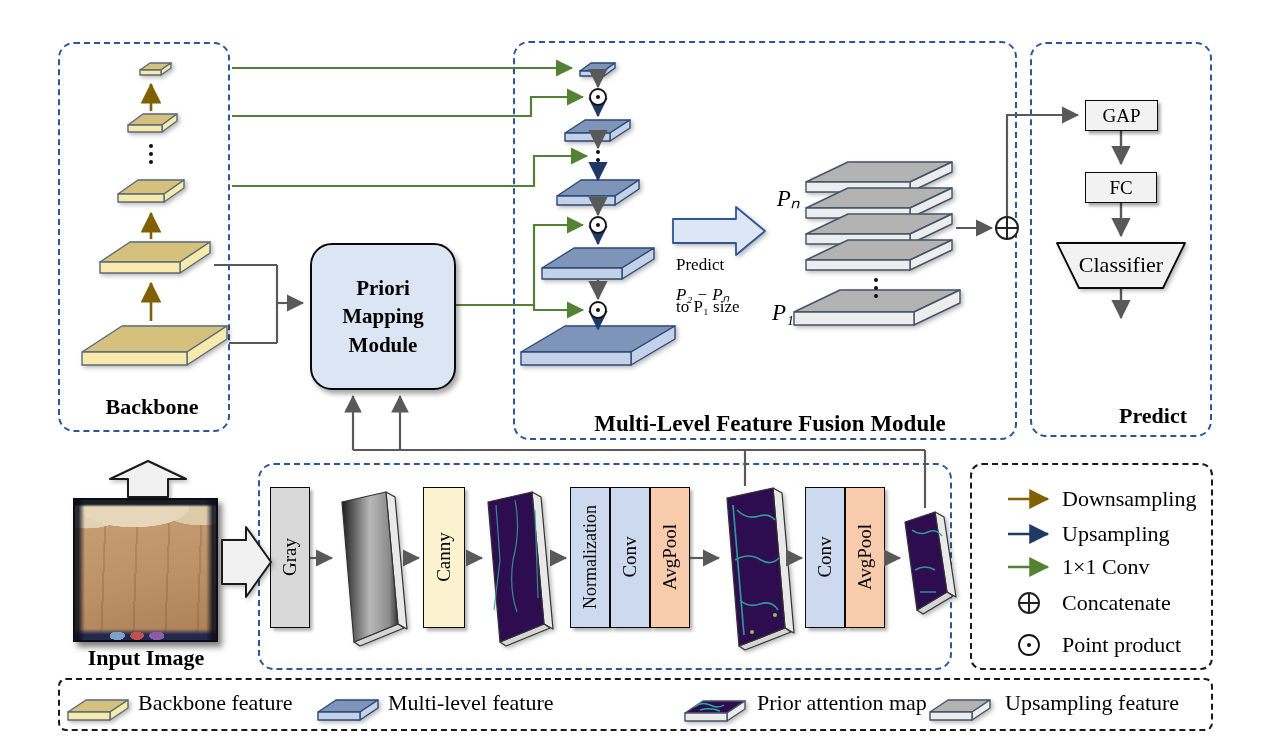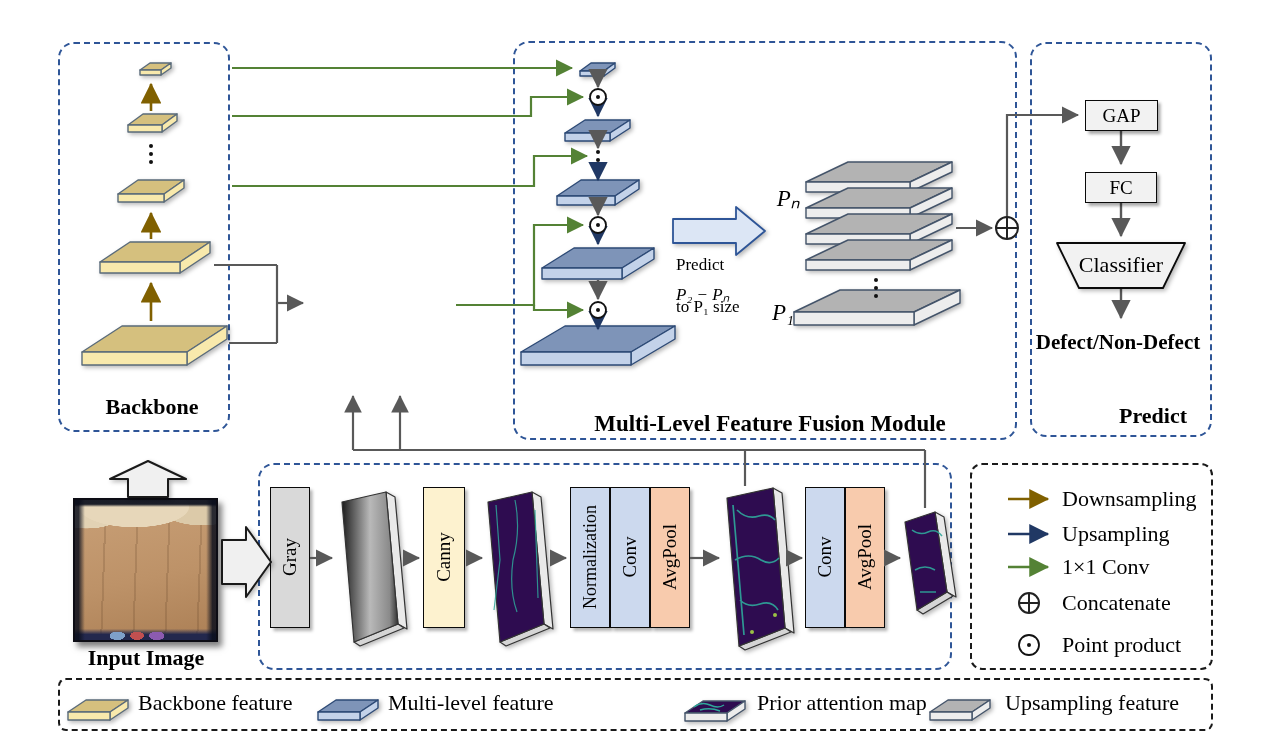--- a/index.html
+++ b/index.html
@@ -289,34 +289,36 @@
       </g>
       <g style="filter:drop-shadow(2px 2.5px 2px rgba(0,0,0,.28))">
         <polygon points="930,712 948,700 990,700 972,712" fill="#b3b3b3" stroke="#44546a" stroke-width="1.4" stroke-linejoin="round"></polygon>
         <polygon points="972,712 990,700 990,708 972,720" fill="#ededed" stroke="#44546a" stroke-width="1.4" stroke-linejoin="round"></polygon>
         <polygon points="930,712 972,712 972,720 930,720" fill="#ededed" stroke="#44546a" stroke-width="1.4" stroke-linejoin="round"></polygon>
       </g>
     </svg>
 
   <div class="lbl t22b" style="left:152px;top:407px;">Backbone</div>
 
+  <div class="pmm">
+    <div class="txt">Priori Mapping Module</div>
+  </div>
 
   <div class="lbl t23b" style="left:770px;top:424px;">Multi-Level Feature Fusion Module</div>
 
   <div class="lbll t17" style="left:676px;top:265px;">Predict</div>
   <div class="lbll t17 ital" style="left:676px;top:286px;">P₂ − Pₙ</div>
   <div class="lbll t17" style="left:676px;top:307px;">to P₁ size</div>
 
   <div class="lblr t23i" style="left:800px;top:197px;">Pₙ</div>
   <div class="lblr t23i" style="left:794px;top:313px;">P₁</div>
 
   <div class="cbox" style="left:1085px;top:100px;width:73px;height:31px;">GAP</div>
   <div class="cbox" style="left:1085px;top:172px;width:72px;height:31px;">FC</div>
   <div class="lbl t19" style="left:1121px;top:265px;">Classifier</div>
-  <div class="lbl t21b" style="left:1118px;top:342px;">Defect/Non-Defect</div>
   <div class="lbl t22b" style="left:1153px;top:416px;">Predict</div>
 
   <div class="lbl t22b" style="left:146px;top:658px;">Input Image</div>
 
   <div class="vlbl" style="left:290px;top:557px;">Gray</div>
   <div class="vlbl" style="left:444px;top:557px;">Canny</div>
   <div class="vlbl small" style="left:590px;top:557px;">Normalization</div>
   <div class="vlbl" style="left:630px;top:557px;">Conv</div>
   <div class="vlbl" style="left:670px;top:557px;">AvgPool</div>
   <div class="vlbl" style="left:825px;top:557px;">Conv</div>

